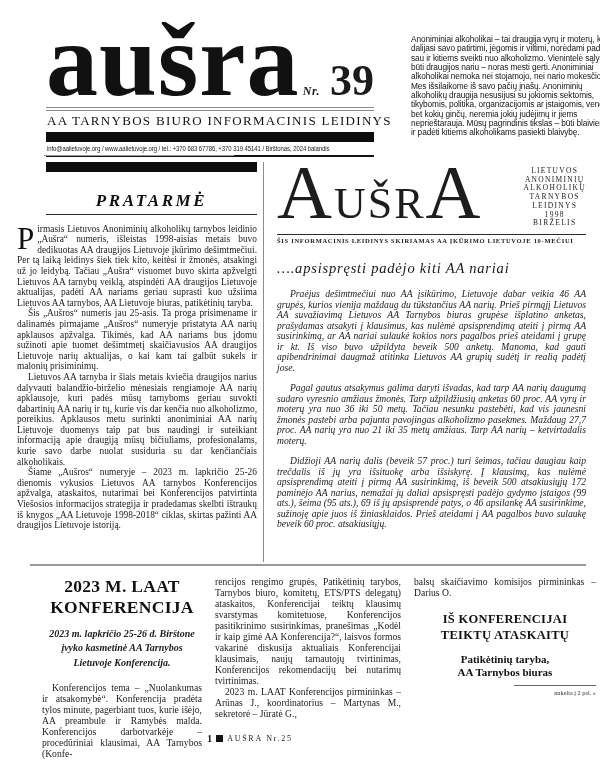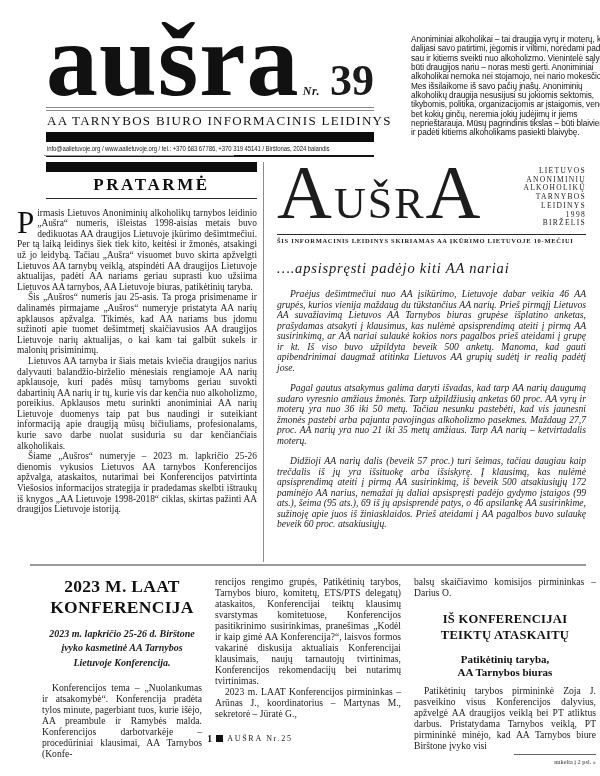--- a/index.html
+++ b/index.html
@@ -30,33 +30,33 @@
     font-family:"Liberation Sans", sans-serif; font-size:8.3px; line-height:9.35px;
     letter-spacing:-.1px; color:#141414; text-align:left;margin-left:28px;
   }
 
   
   .vdivider { position:absolute; left:263px; top:162px; width:1px; height:400px; background:#8d8d8d; }
 
   .left-col { position:absolute; left:17px; top:162px; width:240px; font-size:9.4px; line-height:10.6px; }
   .prat-box { margin-left:29px; }
   .prat-bar { height:10px; background:#0c0c0c; }
-  .prat-box h1 { font-size:17px; font-weight:bold; letter-spacing:2.6px; text-align:center; padding:8px 0 7px; color:#111; }
+  .prat-box h1 { font-size:17px; font-weight:bold; letter-spacing:2.6px; text-align:center; padding:24px 0 7px; color:#111;font-style:italic; }
   .prat-rule { border-bottom:1.5px solid #2a2a2a; }
   .left-col p { text-align:justify; margin:0; }
   .left-col p.first { margin-top:9px; }
   .left-col p.ind { text-indent:11px; }
   .dropcap { float:left; font-size:31px; line-height:26px; padding:2px 3px 0 0; color:#111; }
 
   .right-col { position:absolute; left:277px; top:161px; width:309px; }
   .logo-row { display:flex; justify-content:space-between; height:70px; }
   .logo { white-space:nowrap; line-height:62px; letter-spacing:2px; color:#1d1d1d; }
   .logo .big { font-size:76px; }
   .logo .mid { font-size:44px; }
-  .logo-side { text-align:right; font-size:7.5px; line-height:8.7px; letter-spacing:1.3px; white-space:pre-line; padding-top:6px; color:#222; }
+  .logo-side { text-align:center; font-size:7.5px; line-height:8.7px; letter-spacing:1.3px; white-space:pre-line; padding-top:6px; color:#222; }
   .logo-capline { border-top:1.5px solid #2a2a2a; margin-top:3px; padding-top:2px; font-size:6.5px; letter-spacing:.7px; font-weight:bold; white-space:nowrap; color:#222; }
   .arch-heading { font-style:italic; font-size:14.5px; font-weight:normal; letter-spacing:.8px; margin:16px 0 12px; color:#181818; }
   .right-col p { font-style:italic; text-align:justify; font-size:9.6px; line-height:10.5px; text-indent:13px; margin:0 0 10px; }
 
   .hrule-mid { position:absolute; left:30px; top:564px; width:556px; height:2px; background:#9a9a9a; }
 
   
   .bottom { position:absolute; left:42px; top:576px; width:544px; display:flex; gap:13px; font-size:9.6px; line-height:11px; }
   .bcol1 { width:160px; flex:none; }
   .bcol2 { width:186px; flex:none; }
@@ -138,21 +138,20 @@
     </div>
     <div class="bcol bcol2">
       <p class="body">rencijos rengimo grupės, Patikėtinių tarybos, Tarnybos biuro, komitetų, ETS/PTS delegatų) ataskaitos, Konferencijai teiktų klausimų svarstymas komitetuose, Konferencijos pasitikrinimo susirinkimas, pranešimas „Kodėl ir kaip gimė AA Konferencija?“, laisvos formos vakarinė diskusija aktualiais Konferencijai klausimais, naujų tarnautojų tvirtinimas, Konferencijos rekomendacijų bei nutarimų tvirtinimas.</p>
       <p class="body ind2">2023 m. LAAT Konferencijos pirmininkas – Arūnas J., koordinatorius – Martynas M., sekretorė – Jūratė G.,</p>
     </div>
     <div class="bcol bcol3">
       <p class="body">balsų skaičiavimo komisijos pirmininkas – Darius O.</p>
       <h3>IŠ KONFERENCIJAI TEIKTŲ ATASKAITŲ</h3>
       <h4>Patikėtinių taryba,
 AA Tarnybos biuras</h4>
-      <p class="body ind2">Patikėtinių tarybos pirmininkė Zoja J. pasveikino visus Konferencijos dalyvius, apžvelgė AA draugijos veiklą bei PT atliktus darbus. Pristatydama Tarnybos veiklą, PT pirmininkė minėjo, kad AA Tarnybos biure Birštone įvyko visi</p>
       <div class="continuation">nukelta į 2 psl. »</div>
     </div>
   </section>
 
   <footer class="pagefoot">
     <span class="pn">1</span>
     <span class="sq"></span>
     <span class="fl">AUŠRA Nr.25</span>
   </footer>
 

